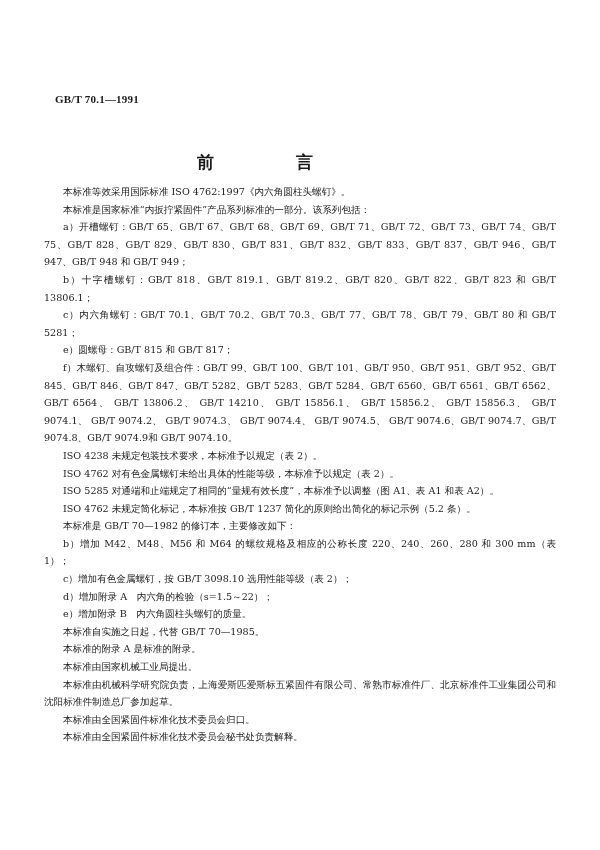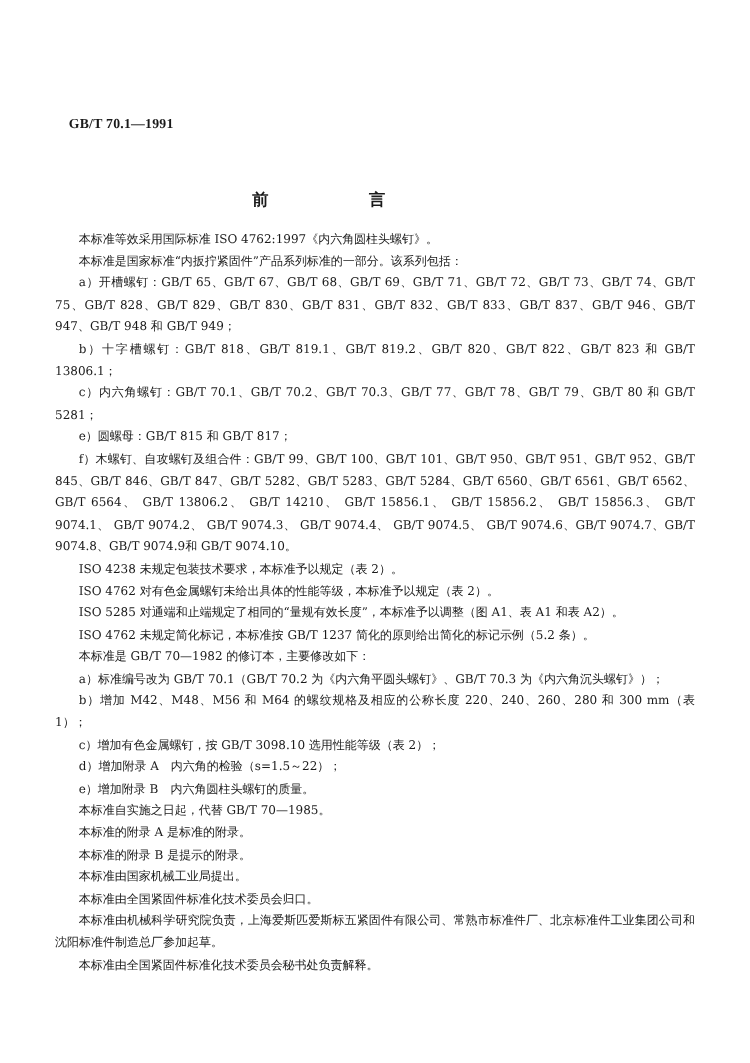--- a/index.html
+++ b/index.html
@@ -1,21 +1,21 @@
 <!DOCTYPE html>
 <html><head>
 <meta charset="utf-8">
 <style>
   html, body { margin:0; padding:0; background:#ffffff; }
   body { width:600px; height:850px; position:relative; overflow:hidden;
          font-family:"DejaVu Serif", "Liberation Serif", serif; color:#1a1a1a; }
   .std-code { position:absolute; left:55px; top:93px; font-size:11px; font-weight:bold;
               font-family:"Liberation Serif", serif; letter-spacing:0.2px; }
   .title { position:absolute; left:0; width:548px; top:151px; text-align:center;
-           font-size:13px; font-weight:bold; letter-spacing:38px; }
+           font-size:17px; font-weight:bold; letter-spacing:38px; }
   .body { position:absolute; left:44px; top:183px; width:512px; font-size:9.6px;
           line-height:17.6px; }
   .p { margin:0; text-indent:19px; text-align:justify; white-space:normal; }
 </style>
 </head>
 <body>
 
 <div class="std-code">GB/T 70.1—1991</div>
 <div class="title">前 言</div>
 
@@ -25,25 +25,23 @@
   <p class="p">a）开槽螺钉：GB/T 65、GB/T 67、GB/T 68、GB/T 69、GB/T 71、GB/T 72、GB/T 73、GB/T 74、GB/T 75、GB/T 828、GB/T 829、GB/T 830、GB/T 831、GB/T 832、GB/T 833、GB/T 837、GB/T 946、GB/T 947、GB/T 948 和 GB/T 949；</p>
   <p class="p">b）十字槽螺钉：GB/T 818、GB/T 819.1、GB/T 819.2、GB/T 820、GB/T 822、GB/T 823 和 GB/T 13806.1；</p>
   <p class="p">c）内六角螺钉：GB/T 70.1、GB/T 70.2、GB/T 70.3、GB/T 77、GB/T 78、GB/T 79、GB/T 80 和 GB/T 5281；</p>
   <p class="p">e）圆螺母：GB/T 815 和 GB/T 817；</p>
   <p class="p">f）木螺钉、自攻螺钉及组合件：GB/T 99、GB/T 100、GB/T 101、GB/T 950、GB/T 951、GB/T 952、GB/T 845、GB/T 846、GB/T 847、GB/T 5282、GB/T 5283、GB/T 5284、GB/T 6560、GB/T 6561、GB/T 6562、 GB/T 6564、 GB/T 13806.2、 GB/T 14210、 GB/T 15856.1、 GB/T 15856.2、 GB/T 15856.3、 GB/T 9074.1、 GB/T 9074.2、 GB/T 9074.3、 GB/T 9074.4、 GB/T 9074.5、 GB/T 9074.6、GB/T 9074.7、GB/T 9074.8、GB/T 9074.9和 GB/T 9074.10。</p>
   <p class="p">ISO 4238 未规定包装技术要求，本标准予以规定（表 2）。</p>
   <p class="p">ISO 4762 对有色金属螺钉未给出具体的性能等级，本标准予以规定（表 2）。</p>
   <p class="p">ISO 5285 对通端和止端规定了相同的“量规有效长度”，本标准予以调整（图 A1、表 A1 和表 A2）。</p>
   <p class="p">ISO 4762 未规定简化标记，本标准按 GB/T 1237 简化的原则给出简化的标记示例（5.2 条）。</p>
   <p class="p">本标准是 GB/T 70—1982 的修订本，主要修改如下：</p>
-  <p class="p">a）标准编号改为 GB/T 70.1（GB/T 70.2 为《内六角平圆头螺钉》、GB/T 70.3 为《内六角沉头螺钉》）；</p>
   <p class="p">b）增加 M42、M48、M56 和 M64 的螺纹规格及相应的公称长度 220、240、260、280 和 300 mm（表 1）；</p>
   <p class="p">c）增加有色金属螺钉，按 GB/T 3098.10 选用性能等级（表 2）；</p>
   <p class="p">d）增加附录 A　内六角的检验（s=1.5～22）；</p>
   <p class="p">e）增加附录 B　内六角圆柱头螺钉的质量。</p>
   <p class="p">本标准自实施之日起，代替 GB/T 70—1985。</p>
   <p class="p">本标准的附录 A 是标准的附录。</p>
-  <p class="p">本标准的附录 B 是提示的附录。</p>
   <p class="p">本标准由国家机械工业局提出。</p>
+  <p class="p">本标准由机械科学研究院负责，上海爱斯匹爱斯标五紧固件有限公司、常熟市标准件厂、北京标准件工业集团公司和沈阳标准件制造总厂参加起草。</p>
   <p class="p">本标准由全国紧固件标准化技术委员会归口。</p>
-  <p class="p">本标准由机械科学研究院负责，上海爱斯匹爱斯标五紧固件有限公司、常熟市标准件厂、北京标准件工业集团公司和沈阳标准件制造总厂参加起草。</p>
   <p class="p">本标准由全国紧固件标准化技术委员会秘书处负责解释。</p>
 </div>
 
 </body></html>

